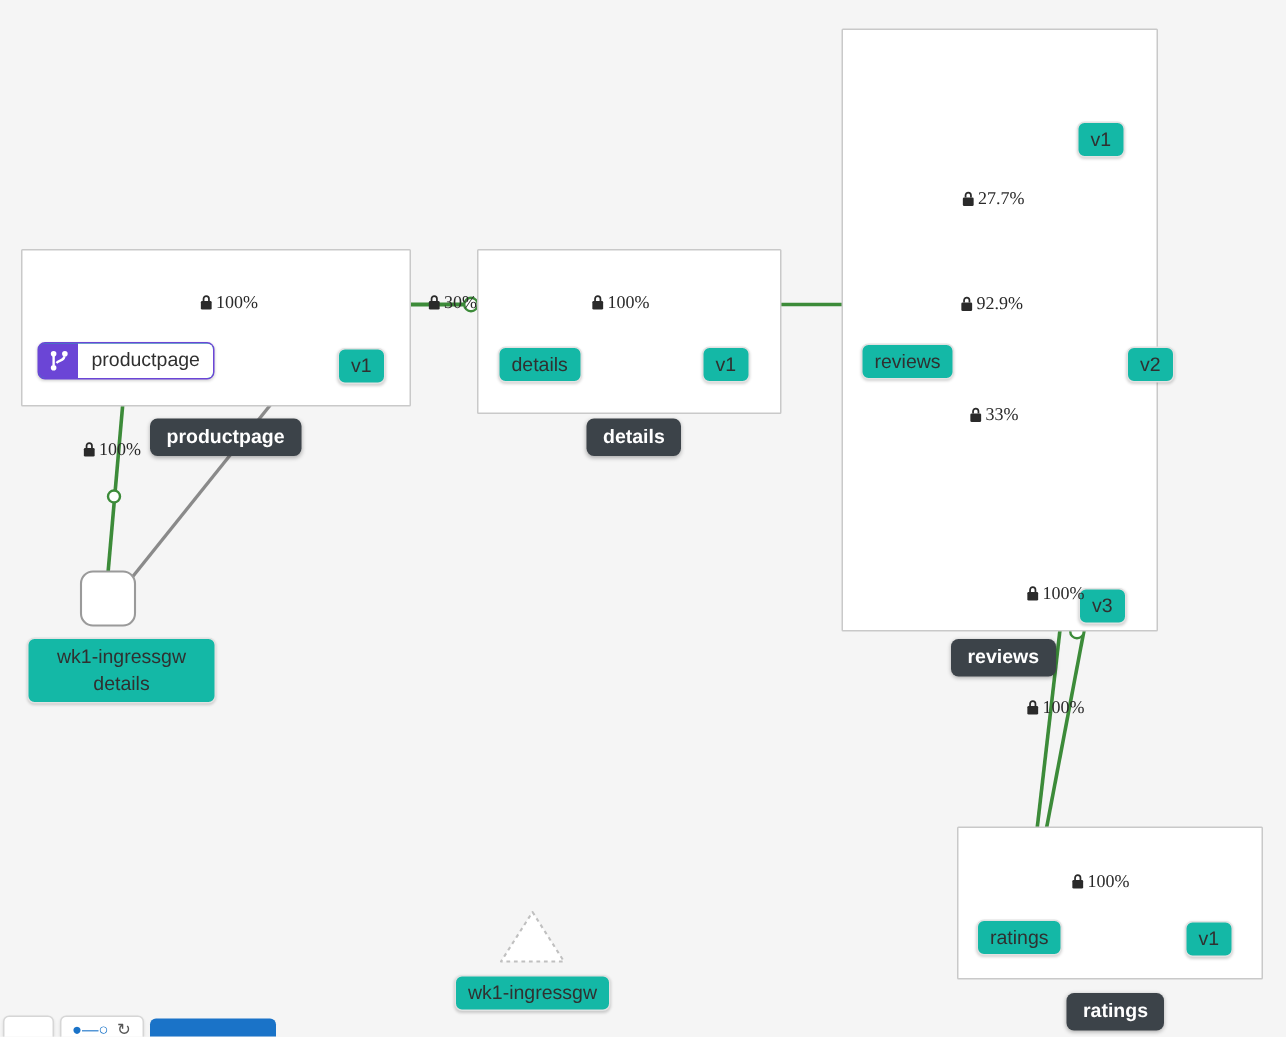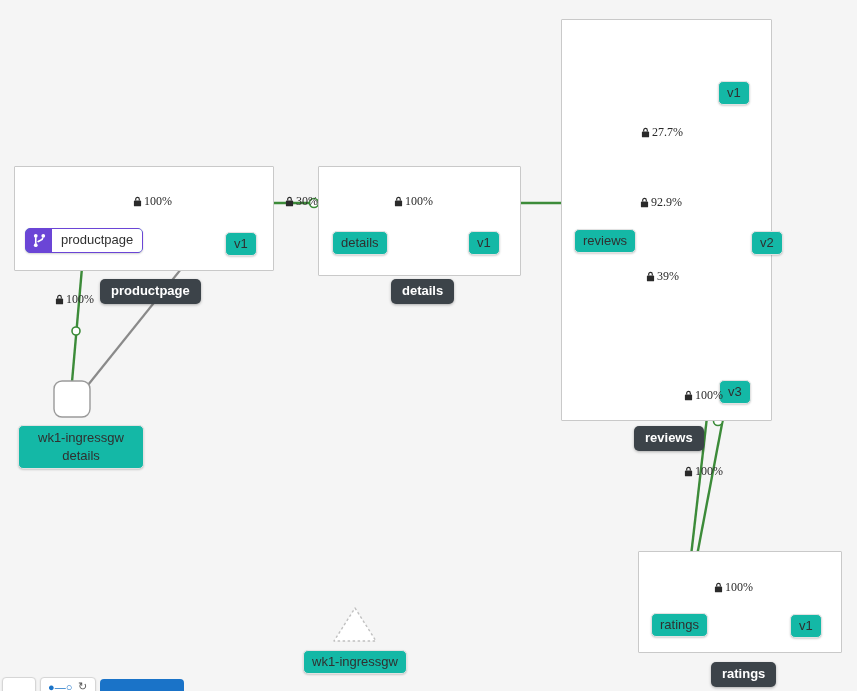--- a/index.html
+++ b/index.html
@@ -237,21 +237,21 @@
 </div>
 
 <div class="nlabel" style="left:225px;top:232px;"><span>v1</span></div>
 
 <div class="nlabel" style="left:332px;top:231px;"><span>details</span></div>
 <div class="nlabel" style="left:468px;top:231px;"><span>v1</span></div>
 
 <div class="nlabel" style="left:574px;top:229px;"><span>reviews</span></div>
 <div class="nlabel" style="left:718px;top:81px;"><span>v1</span></div>
 <div class="nlabel" style="left:719px;top:231px;margin-left:32px;"><span>v2</span></div>
-<div class="nlabel" style="left:719px;top:380px;"><span>v3</span></div>
+<div class="nlabel" style="left:719px;top:392px;"><span>v3</span></div>
 
 <div class="nlabel" style="left:651px;top:613px;"><span>ratings</span></div>
 <div class="nlabel" style="left:790px;top:614px;"><span>v1</span></div>
 
 <div class="nlabel two-line" style="left:18px;top:425px;width:108px;line-height:18px;">
   <div>wk1-ingressgw</div>
   <div>details</div>
 </div>
 
 <div class="nlabel" style="left:303px;top:650px;"><span>wk1-ingressgw</span></div>
@@ -321,21 +321,21 @@
   <span class="pct">92.9%</span>
 </div>
 
 <div class="elabel" style="left:646px;top:270px;">
   <span class="lock">
     <svg width="9" height="11" viewBox="0 0 10 12">
         <rect x="1" y="5" width="8" height="6.4" rx="1" fill="#2a2a2a"></rect>
         <path d="M3 5 V3.4 a2 2 0 0 1 4 0 V5" fill="none" stroke="#2a2a2a" stroke-width="1.3"></path>
       </svg>
   </span>
-  <span class="pct">39%</span>
+  <span class="pct">33%</span>
 </div>
 
 <div class="elabel" style="left:684px;top:389px;">
   <span class="lock">
     <svg width="9" height="11" viewBox="0 0 10 12">
         <rect x="1" y="5" width="8" height="6.4" rx="1" fill="#2a2a2a"></rect>
         <path d="M3 5 V3.4 a2 2 0 0 1 4 0 V5" fill="none" stroke="#2a2a2a" stroke-width="1.3"></path>
       </svg>
   </span>
   <span class="pct">100%</span>

